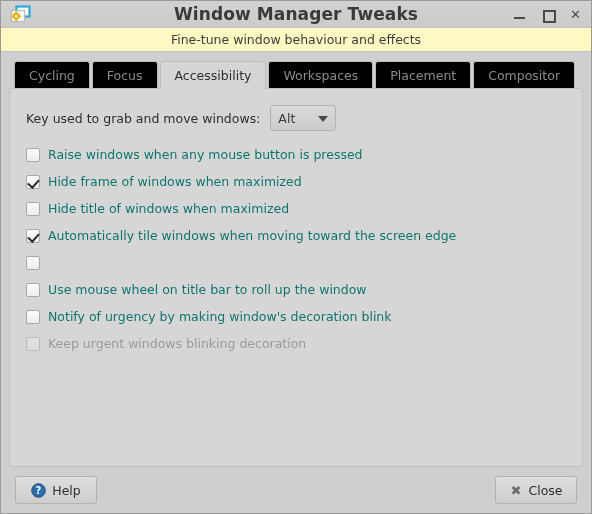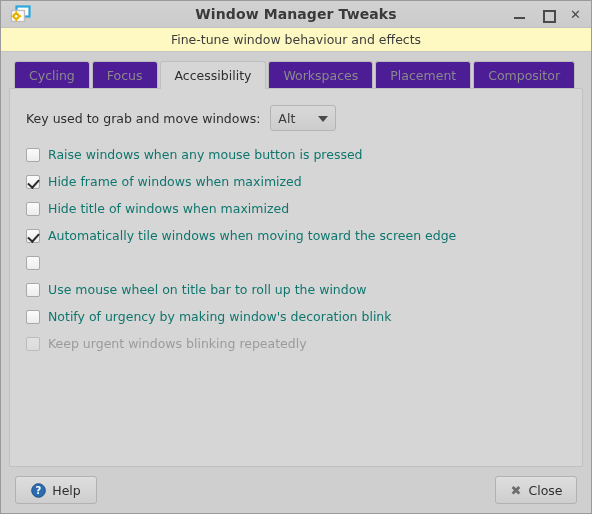--- a/index.html
+++ b/index.html
@@ -34,21 +34,21 @@
     border-bottom: 1px solid #c2c2c2;
   }
   .title-icon {
     position: absolute;
     left: 9px; top: 4px;
     width: 22px; height: 20px;
   }
   .title-text {
     flex: 1;
     text-align: center;
-    font-size: 14px;
+    font-size: 17px;
     font-weight: bold;
     color: #3a3a3a;
     letter-spacing: .1px;
     padding-left: 0px;
   }
   .title-buttons {
     position: absolute;
     right: 8px; top: 0;
     height: 27px;
     display: flex;
@@ -111,21 +111,21 @@
     position: relative;
     z-index: 2;
   }
   .tab {
     height: 27px;
     padding: 0 14px;
     display: flex;
     align-items: center;
     font-size: 12.5px;
     color: #8a8a8a;
-    background: #4c1d95;
+    background: #000000;
     border: 1px solid #bbbbbb;
     border-bottom: none;
     border-radius: 3px 3px 0 0;
   }
   .tab.active {
     background: #d6d6d6;
     color: #2e2e2e;
     border-color: #c0c0c0;
     height: 28px;
     margin-bottom: -1px;
@@ -353,21 +353,21 @@
           <span class="check-label">Use mouse wheel on title bar to roll up the window</span>
         </div>
 
         <div class="check-row">
           <span class="cbox"></span>
           <span class="check-label">Notify of urgency by making window's decoration blink</span>
         </div>
 
         <div class="check-row disabled">
           <span class="cbox"></span>
-          <span class="check-label">Keep urgent windows blinking repeatedly</span>
+          <span class="check-label">Keep urgent windows blinking decoration</span>
         </div>
 
       </div>
     </div>
   </div>
 
   <div class="actionbar">
     <div class="btn">
       <span class="help-icon">
         <svg width="15" height="15" viewBox="0 0 15 15">

